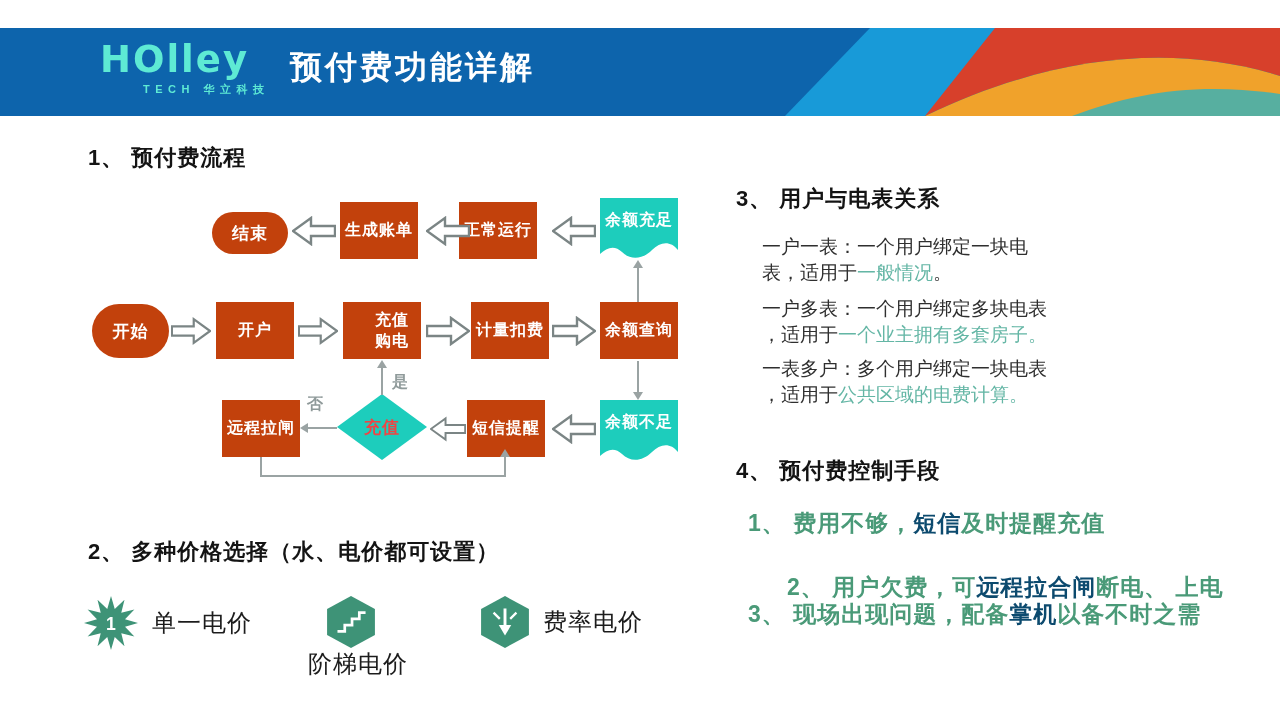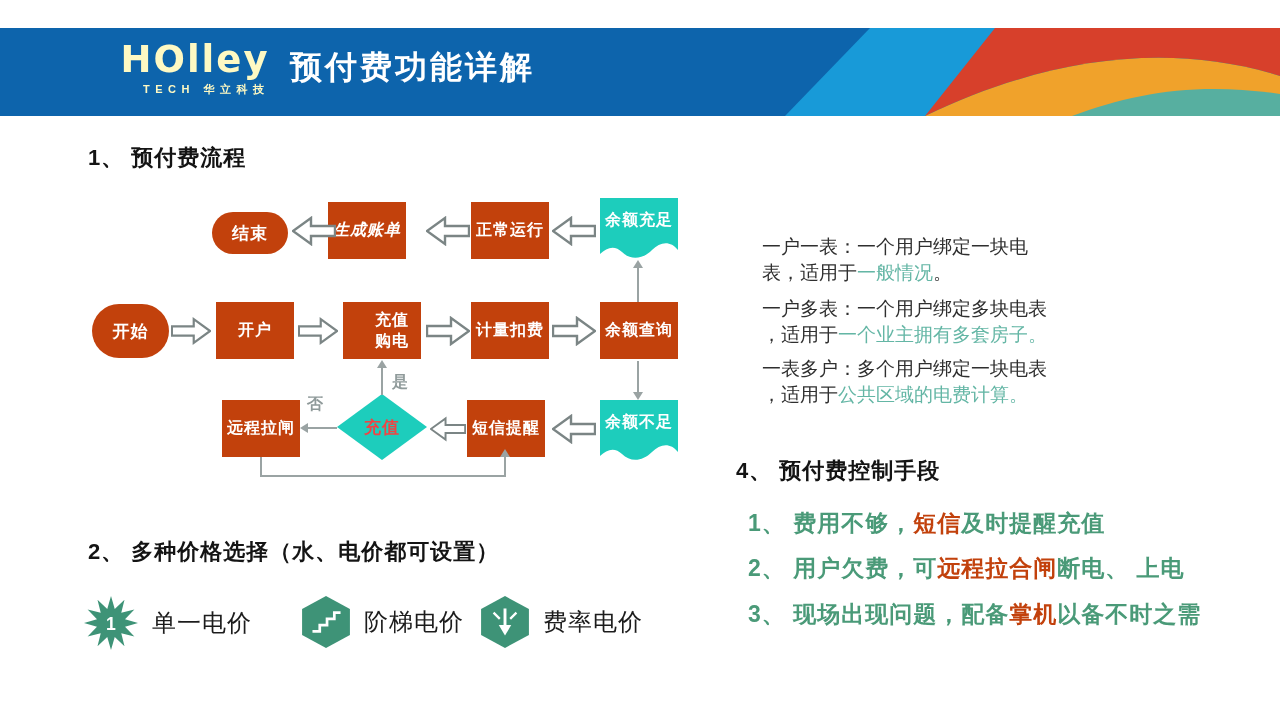--- a/index.html
+++ b/index.html
@@ -4,21 +4,21 @@
 <style>
   * { margin:0; padding:0; box-sizing:border-box; }
   html,body { width:1280px; height:720px; background:#ffffff; overflow:hidden;
               font-family:"Liberation Sans","DejaVu Sans",sans-serif; }
   .slide { position:relative; width:1280px; height:720px; background:#ffffff; }
 
   
   .header { position:absolute; left:0; top:28px; width:1280px; height:88px;
             background:#0d64ac; overflow:hidden; }
   .header-decor { position:absolute; right:0; top:0; width:560px; height:88px; }
-  .logo { position:absolute; left:100px; top:12px; color:#fef9c3; z-index:3;text-align:right; }
+  .logo { position:absolute; left:100px; top:12px; color:#5eead4; z-index:3; }
   .logo-brand { font-size:37px; font-weight:800; letter-spacing:2px; line-height:40px;
                 font-family:"DejaVu Sans","Liberation Sans",sans-serif; }
   .logo-sub { font-size:11px; font-weight:bold; letter-spacing:5.5px; margin-top:2px;margin-left:43px; }
   .slide-title { position:absolute; left:290px; top:18px; z-index:3; color:#ffffff;
                  font-size:32px; font-weight:bold; letter-spacing:3px; }
 
   
   .sec-h { position:absolute; font-size:22px; font-weight:bold; color:#141414; letter-spacing:1px; }
   #h-s1 { left:88px;  top:143px; }
   #h-s2 { left:88px;  top:537px; }
@@ -52,31 +52,31 @@
   .ah-down  { width:0; height:0; border-left:5px solid transparent; border-right:5px solid transparent;
               border-top:8px solid #9aa3a3; }
   .ah-left  { width:0; height:0; border-top:5px solid transparent; border-bottom:5px solid transparent;
               border-right:8px solid #9aa3a3; }
   .fc-lbl { position:absolute; color:#8f9a9a; font-size:16px; font-weight:bold; }
 
   
   .price-row { position:absolute; left:0; top:596px; width:720px; height:58px; }
   .price-item { position:absolute; display:flex; align-items:center; }
   .price-item .p-label { margin-left:14px; font-size:24px; color:#1c1c1c; letter-spacing:1px; }
-  #pi-0 { left:84px; }  #pi-1 { left:302px; }  #pi-2 { left:463px;padding-left:18px; }
+  #pi-0 { left:84px; }  #pi-1 { left:294px;flex-direction:column; }  #pi-2 { left:463px;padding-left:18px; }
 
   
   .para { position:absolute; left:762px; width:322px; font-size:19px; line-height:26px;
           color:#2f2f2f; white-space:pre-line; }
   #p-0 { top:234px; } #p-1 { top:296px; } #p-2 { top:356px; }
   .para .hl { color:#64b6a5; }
   .ctl { position:absolute; left:748px; font-size:23px; font-weight:bold; color:#4a9a78;
          letter-spacing:1px; white-space:nowrap; }
-  #c-0 { top:508px; } #c-1 { top:553px; } #c-2 { top:599px;text-align:right; }
-  .ctl .hl { color:#c2410c; }
+  #c-0 { top:508px; } #c-1 { top:572px;margin-left:39px; } #c-2 { top:599px;text-align:right; }
+  .ctl .hl { color:#0c4a6e; }
 </style>
 </head>
 <body>
 
 <div class="slide">
 
   <div class="header">
     <svg class="header-decor" viewBox="0 0 560 88" preserveAspectRatio="none">
       <path fill="#d7402b" d="M240,0 H560 V48 C450,14 330,28 205,88 H150 Z"></path>
       <path fill="#f0a22b" d="M560,48 C450,14 330,28 205,88 L560,88 Z"></path>
@@ -85,27 +85,28 @@
     </svg>
     <div class="logo">
       <div class="logo-brand">HOlley</div>
       <div class="logo-sub">TECH 华立科技</div>
     </div>
     <div class="slide-title">预付费功能详解</div>
   </div>
 
   <div class="sec-h" id="h-s1">1、 预付费流程</div>
   <div class="sec-h" id="h-s2">2、 多种价格选择（水、电价都可设置）</div>
+  <div class="sec-h" id="h-s3">3、 用户与电表关系</div>
   <div class="sec-h" id="h-s4">4、 预付费控制手段</div>
 
   <div id="flow">
 
     <div class="fc-pill" style="left:132px;top:22px;width:76px;height:42px;font-size:17px;">结束</div>
-    <div class="fc-box" style="left:248px;top:12px;font-style:italic;">生成账单</div>
-    <div class="fc-box" style="left:391px;top:12px;">正常运行</div>
+    <div class="fc-box" style="left:260px;top:12px;">生成账单</div>
+    <div class="fc-box" style="left:379px;top:12px;">正常运行</div>
     <div class="fc-doc" style="left:520px;top:8px;">
       <svg width="78" height="64" viewBox="0 0 78 64">
         <path fill="#1dcdbc" d="M0,0 H78 V52 C70,42 60,44 52,52 C42,62 30,62 22,54 C15,47 7,49 0,56 Z"></path>
       </svg>
       <span>余额充足</span>
     </div>
 
     <div class="fc-pill" style="left:12px;top:114px;width:77px;height:54px;font-size:17px;">开始</div>
     <div class="fc-box" style="left:136px;top:112px;">开户</div>
     <div class="fc-box" style="left:263px;top:112px;padding-left:32px;">充值购电</div>

